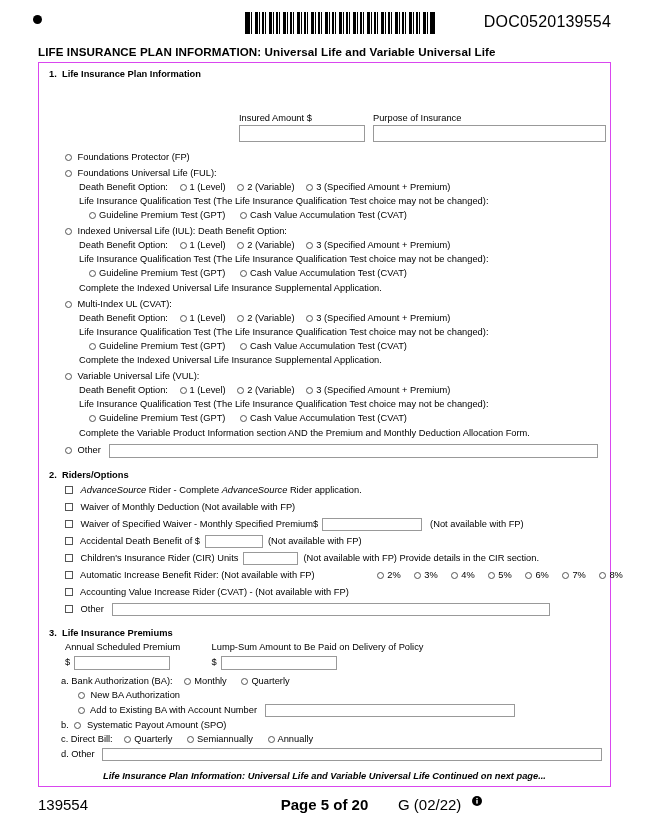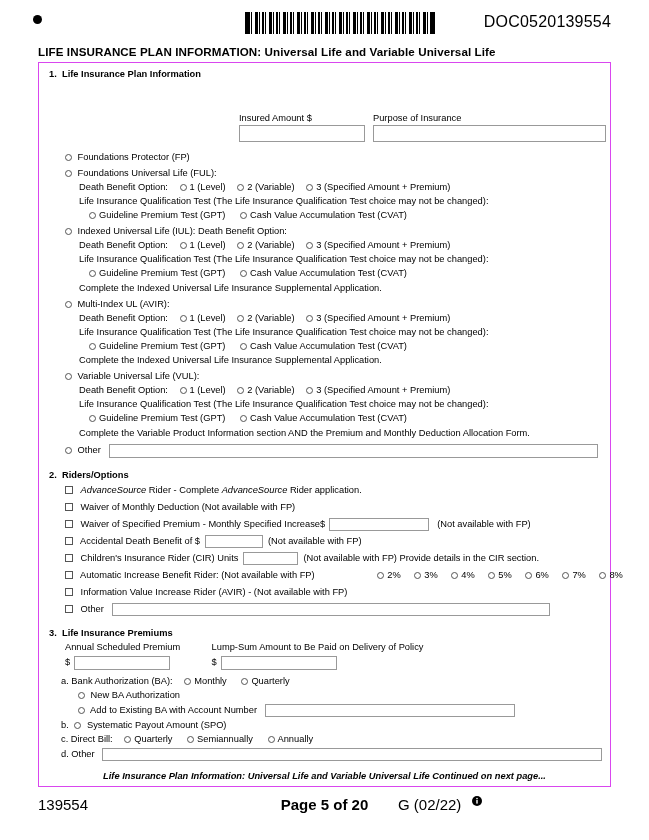--- a/index.html
+++ b/index.html
@@ -141,21 +141,21 @@
       <div class="line ind3">
         <span class="radio"></span><span>Guideline Premium Test (GPT)</span>
         <span class="radio rg2"></span><span>Cash Value Accumulation Test (CVAT)</span>
       </div>
       <div class="line ind2 note-line">Complete the Indexed Universal Life Insurance Supplemental Application.</div>
     </div>
 
     <div class="product-block">
       <div class="line ind1">
         <span class="radio"></span>
-        <span>Multi-Index UL (AVIR):</span>
+        <span>Multi-Index UL (CVAT):</span>
       </div>
       <div class="line ind2">
         <span>Death Benefit Option:</span>
         <span class="radio rg"></span><span>1 (Level)</span>
         <span class="radio rg"></span><span>2 (Variable)</span>
         <span class="radio rg"></span><span>3 (Specified Amount + Premium)</span>
       </div>
       <div class="line ind2">Life Insurance Qualification Test (The Life Insurance Qualification Test choice may not be changed):</div>
       <div class="line ind3">
         <span class="radio"></span><span>Guideline Premium Test (GPT)</span>
@@ -199,21 +199,21 @@
         <span class="it">AdvanceSource</span><span> Rider - Complete </span><span class="it">AdvanceSource</span><span> Rider application.</span>
       </div>
 
       <div class="row ind1">
         <span class="checkbox"></span>
         <span>Waiver of Monthly Deduction (Not available with FP)</span>
       </div>
 
       <div class="row ind1">
         <span class="checkbox"></span>
-        <span>Waiver of Specified Premium - Monthly Specified Increase</span><span>$</span><span class="input-box box-sp"></span><span class="sfx">(Not available with FP)</span>
+        <span>Waiver of Specified Waiver - Monthly Specified Premium</span><span>$</span><span class="input-box box-sp"></span><span class="sfx">(Not available with FP)</span>
       </div>
 
       <div class="row ind1">
         <span class="checkbox"></span>
         <span>Accidental Death Benefit of</span>
         <span>$</span><span class="input-box box-adb"></span><span>(Not available with FP)</span>
       </div>
 
       <div class="row ind1">
         <span class="checkbox"></span>
@@ -227,21 +227,21 @@
         <span class="pct"><span class="radio"></span><span>3%</span></span>
         <span class="pct"><span class="radio"></span><span>4%</span></span>
         <span class="pct"><span class="radio"></span><span>5%</span></span>
         <span class="pct"><span class="radio"></span><span>6%</span></span>
         <span class="pct"><span class="radio"></span><span>7%</span></span>
         <span class="pct"><span class="radio"></span><span>8%</span></span>
       </div>
 
       <div class="row ind1">
         <span class="checkbox"></span>
-        <span>Information Value Increase Rider (AVIR) - (Not available with FP)</span>
+        <span>Accounting Value Increase Rider (CVAT) - (Not available with FP)</span>
       </div>
 
       <div class="row ind1">
         <span class="checkbox"></span>
         <span>Other</span>
         <span class="input-box box-oth2"></span>
       </div>
     </div>
 
     <div class="sec3">

